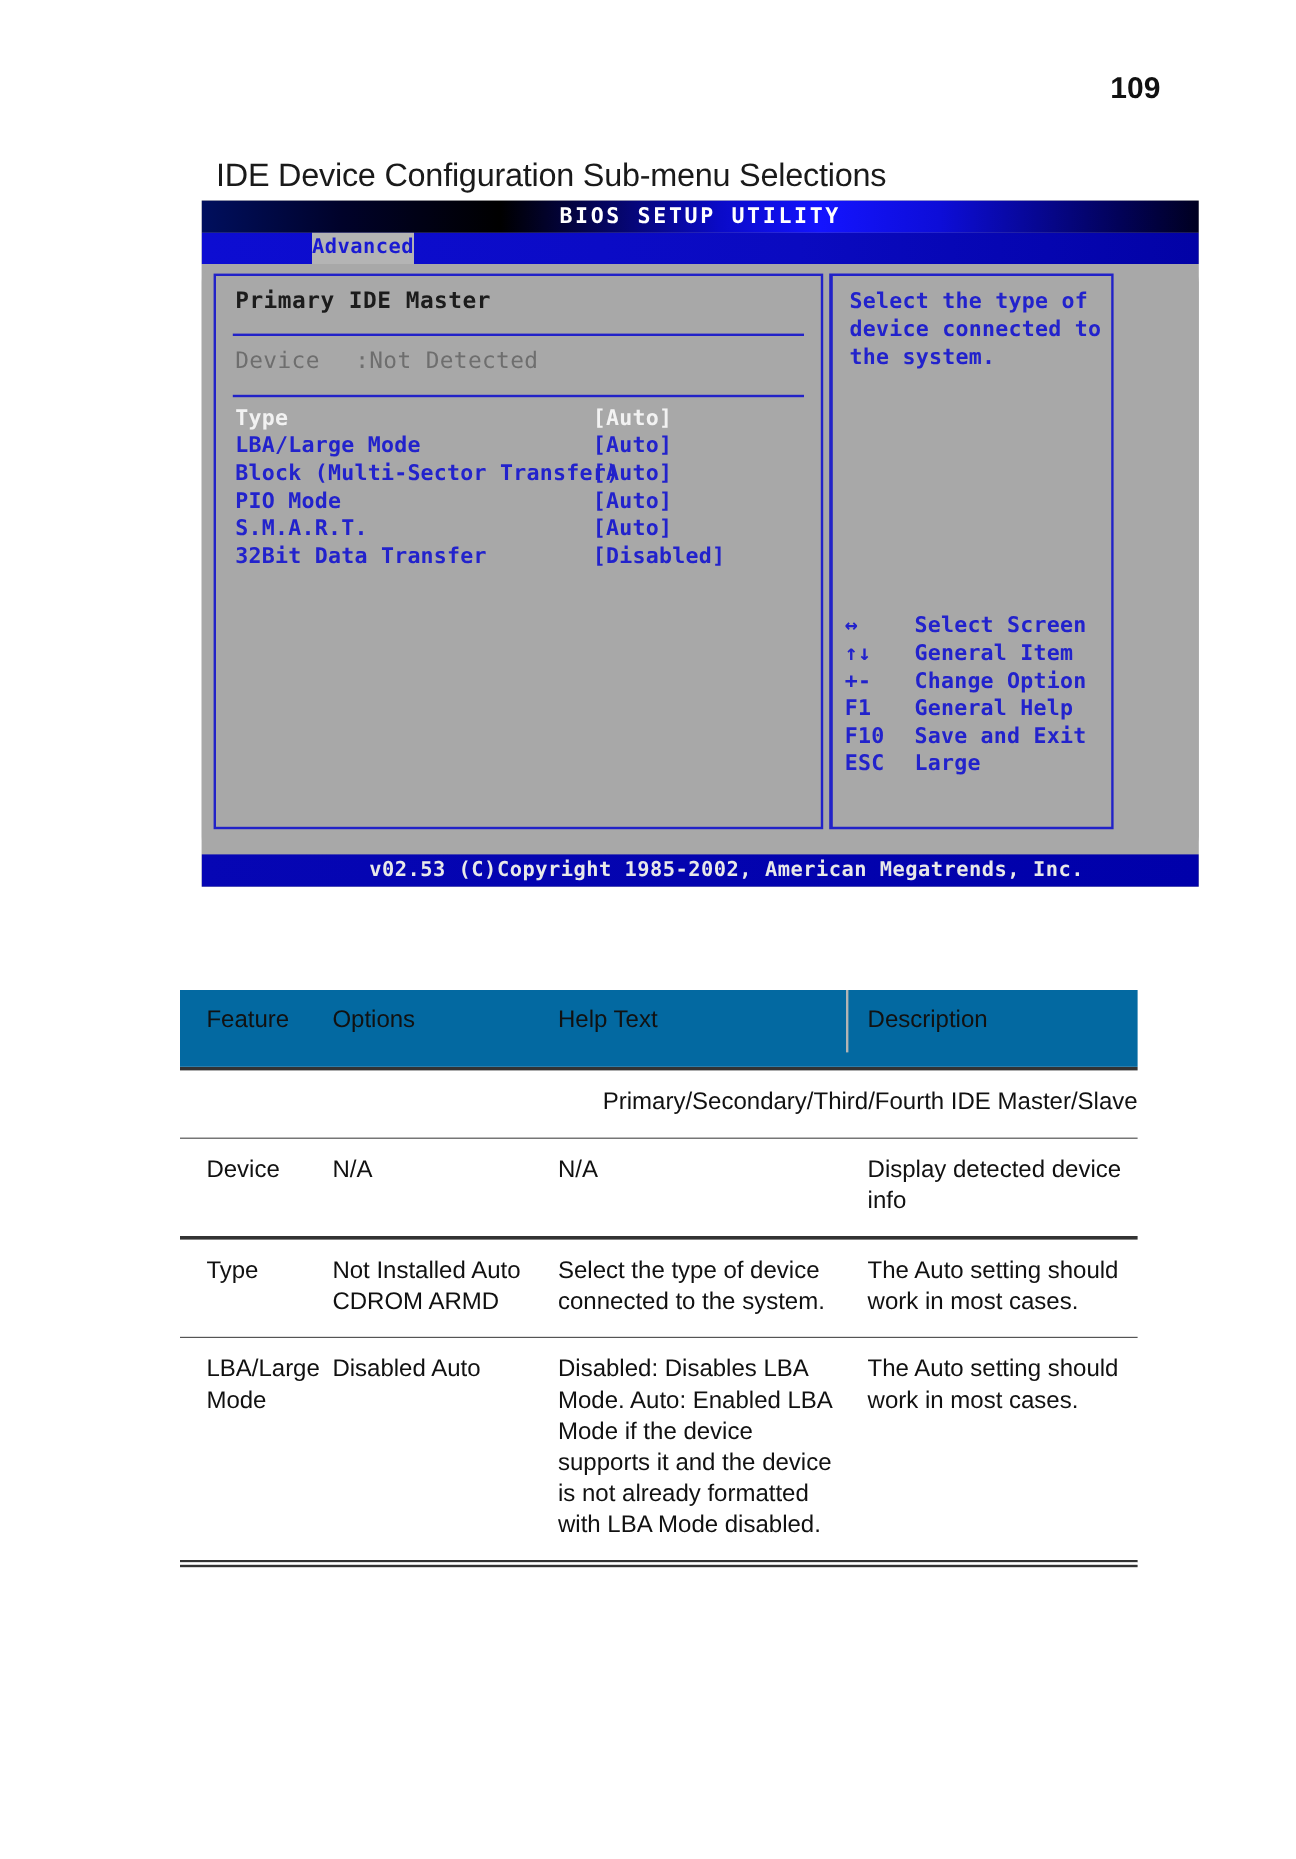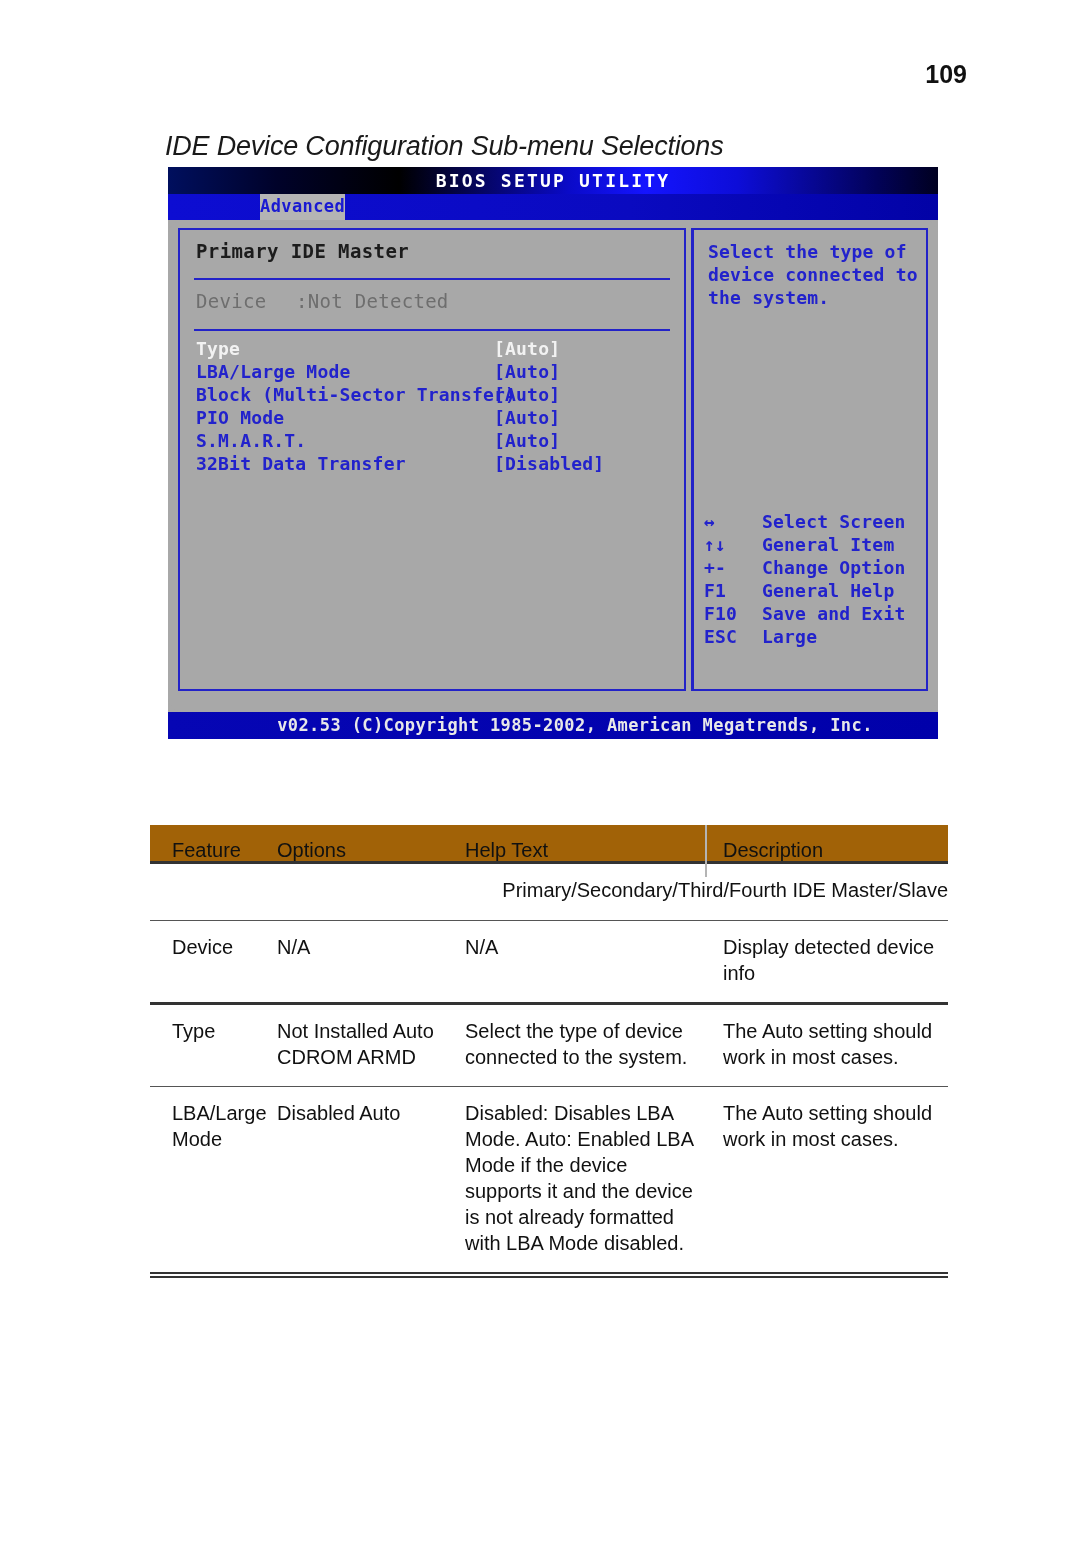--- a/index.html
+++ b/index.html
@@ -23,35 +23,34 @@
     right: 113px;
     font-size: 25px;
     font-weight: bold;
     letter-spacing: 0px;
     color: #111;
   }
 
   
   .section-heading {
     position: absolute;
-    left: 165px;
+    left: 180px;
     top: 131px;
     font-size: 27px;
     font-weight: normal;
     letter-spacing: -0.2px;
     color: #1a1a1a;
-    font-style: italic;
   }
 
   
   .bios {
     position: absolute;
     left: 168px;
     top: 167px;
-    width: 770px;
+    width: 831px;
     height: 572px;
     background: #a8a8a8;
     font-family: "DejaVu Sans Mono", monospace;
     overflow: hidden;
   }
   .bios-titlebar {
     position: relative;
     height: 27px;
     background: linear-gradient(to right,
         #000f5e 0%,
@@ -216,22 +215,22 @@
 
   
   .spec-table {
     position: absolute;
     left: 150px;
     top: 825px;
     width: 798px;
   }
   .spec-head {
     display: flex;
-    background: #a16207;
-    height: 36px;
+    background: #0369a1;
+    height: 64px;
     position: relative;
   }
   .spec-head .cell {
     font-size: 20px;
     color: #111111;
     padding-top: 14px;
     box-sizing: border-box;
   }
   .c1 { width: 127px; padding-left: 22px; }
   .c2 { width: 188px; }

